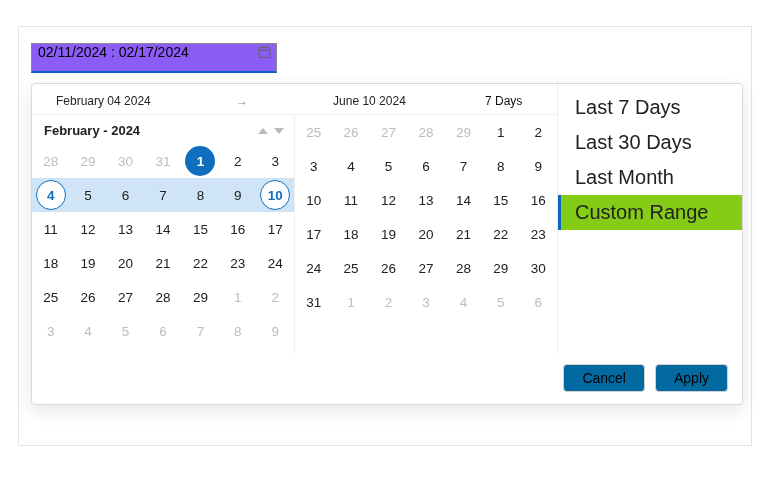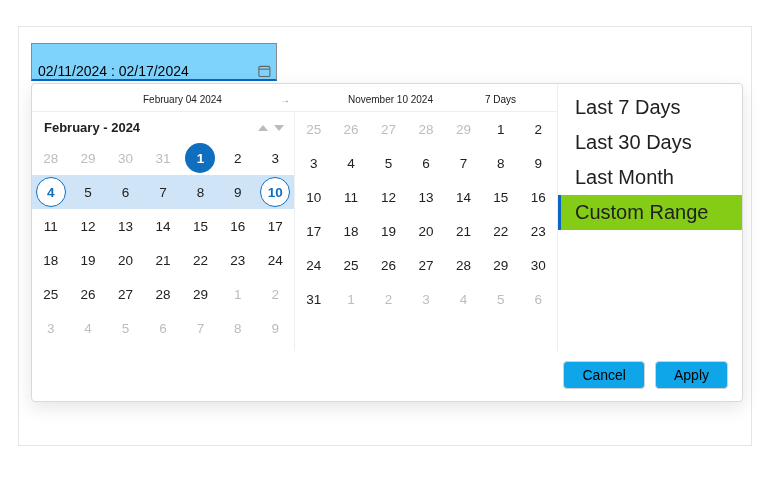--- a/index.html
+++ b/index.html
@@ -1,22 +1,22 @@
 <!DOCTYPE html>
 <html><head>
 <meta charset="utf-8">
 <style>
   * { box-sizing: border-box; margin: 0; padding: 0; }
   body { font-family: "Segoe UI", Arial, sans-serif; font-size: 14px; color: #212121; background: #fff; width: 770px; height: 500px; }
   .outer { border: 1px solid #e5e5e5; margin: 26px 18px; padding: 16px 12px 12px 12px; position: relative; height: 420px; }
-  .input-wrap { display: inline-flex; align-items: flex-end; border: 1px solid #8a8a8a; border-bottom: 2px solid #0a66c2; background: #7dd3fc; height: 38px; width: 246px; padding: 0 4px 0 6px; }
+  .input-wrap { display: inline-flex; align-items: flex-start; border: 1px solid #8a8a8a; border-bottom: 2px solid #0a66c2; background: #8b5cf6; height: 30px; width: 246px; padding: 0 4px 0 6px; }
   .input-wrap input { border: none; outline: none; font-size: 14px; width: 100%; background: transparent; }
   .cal-icon { width: 16px; height: 16px; color: #666; margin-left: 4px; }
   .popup { position: absolute; top: 56px; left: 12px; width: 712px; border: 1px solid #d9d9d9; border-radius: 4px; background: #fff; box-shadow: 0 6px 18px rgba(0,0,0,0.10); overflow: hidden; }
-  .summary { display: flex; align-items: center; justify-content: flex-end; padding: 10px 12px 6px 12px; font-size: 10px; color: #222; gap: 40px; }
+  .summary { display: flex; align-items: center; justify-content: space-between; padding: 10px 12px 6px 12px; font-size: 12px; color: #222; }
   .summary .sumstart, .summary .sumend { padding: 0 12px; }
   .summary .arrow { color: #888; padding: 0 6px; }
   .summary .duration { color: #111; min-width:60px; }
   .body { display: flex; }
   .calwrap { flex: 1; border-top: 1px solid #eee; border-right: 1px solid #eee; padding-bottom: 6px; }
   .calwrap:last-of-type { border-right: none; }
   .calhead { display: flex; align-items: center; justify-content: space-between; padding: 8px 10px 6px 12px; font-weight: 600; font-size: 13px; }
   .calhead .navs { display: flex; gap: 6px; }
   .tri { width: 0; height: 0; border-left: 5px solid transparent; border-right: 5px solid transparent; display: inline-block; }
   .tri.up { border-bottom: 6px solid #bbb; }
@@ -27,21 +27,21 @@
   .daycell { width:30px; height:30px; margin:0 auto; display:flex; align-items:center; justify-content:center; border-radius:50%; }
   td.start .daycell { background:#106ebe; color:#fff; font-weight:600; }
   td.range { background:#cfe4f6; }
   td.end .daycell { border:1.5px solid #106ebe; color:#106ebe; font-weight:600; background:#fff; }
   td.rstart .daycell { border:1.5px solid #106ebe; color:#106ebe; font-weight:600; background:#fff; }
   td.rstart, td.end { background:#cfe4f6; }
   .presets { width:185px; border-left:1px solid #eee; padding:6px 0; }
   .preset { padding:6px 12px 6px 14px; font-size:20px; cursor:pointer; border-left:3px solid transparent; }
   .preset.active { background:#84cc16; border-left:3px solid #0a66c2; }
   .footer { display:flex; justify-content:flex-end; gap:10px; padding:10px 14px 12px; }
-  .btn { border:1px solid #d0d0d0; background:#0ea5e9; border-radius:4px; padding:5px 18px; font-size:14px; cursor:pointer; }
+  .btn { border:1px solid #d0d0d0; background:#0369a1; border-radius:4px; padding:5px 18px; font-size:14px; cursor:pointer; }
   .leftcol { display:flex; flex-direction:column; flex:1; }
   .calrow { display:flex; }
 </style>
 </head>
 <body>
 
 <div class="outer">
   <div class="input-wrap">
     <input value="02/11/2024 : 02/17/2024" style="">
     <svg class="cal-icon" viewBox="0 0 16 16">
@@ -49,21 +49,21 @@
         <line x1="2" y1="6" x2="14" y2="6" stroke="currentColor" stroke-width="1.2"></line>
       </svg>
   </div>
 
   <div class="popup">
     <div class="body">
       <div class="leftcol">
         <div class="summary">
           <span class="sumstart">February 04 2024</span>
           <span class="arrow">→</span>
-          <span class="sumend">November 10 2024</span>
+          <span class="sumend">June 10 2024</span>
           <span class="duration">7 Days</span>
         </div>
         <div class="calrow" id="calrow">
             <div class="calwrap">
               <div class="calhead">
                 <span>February - 2024</span>
                 <span class="navs">
                   <span class="tri up"></span>
                   <span class="tri down"></span>
                 </span>

